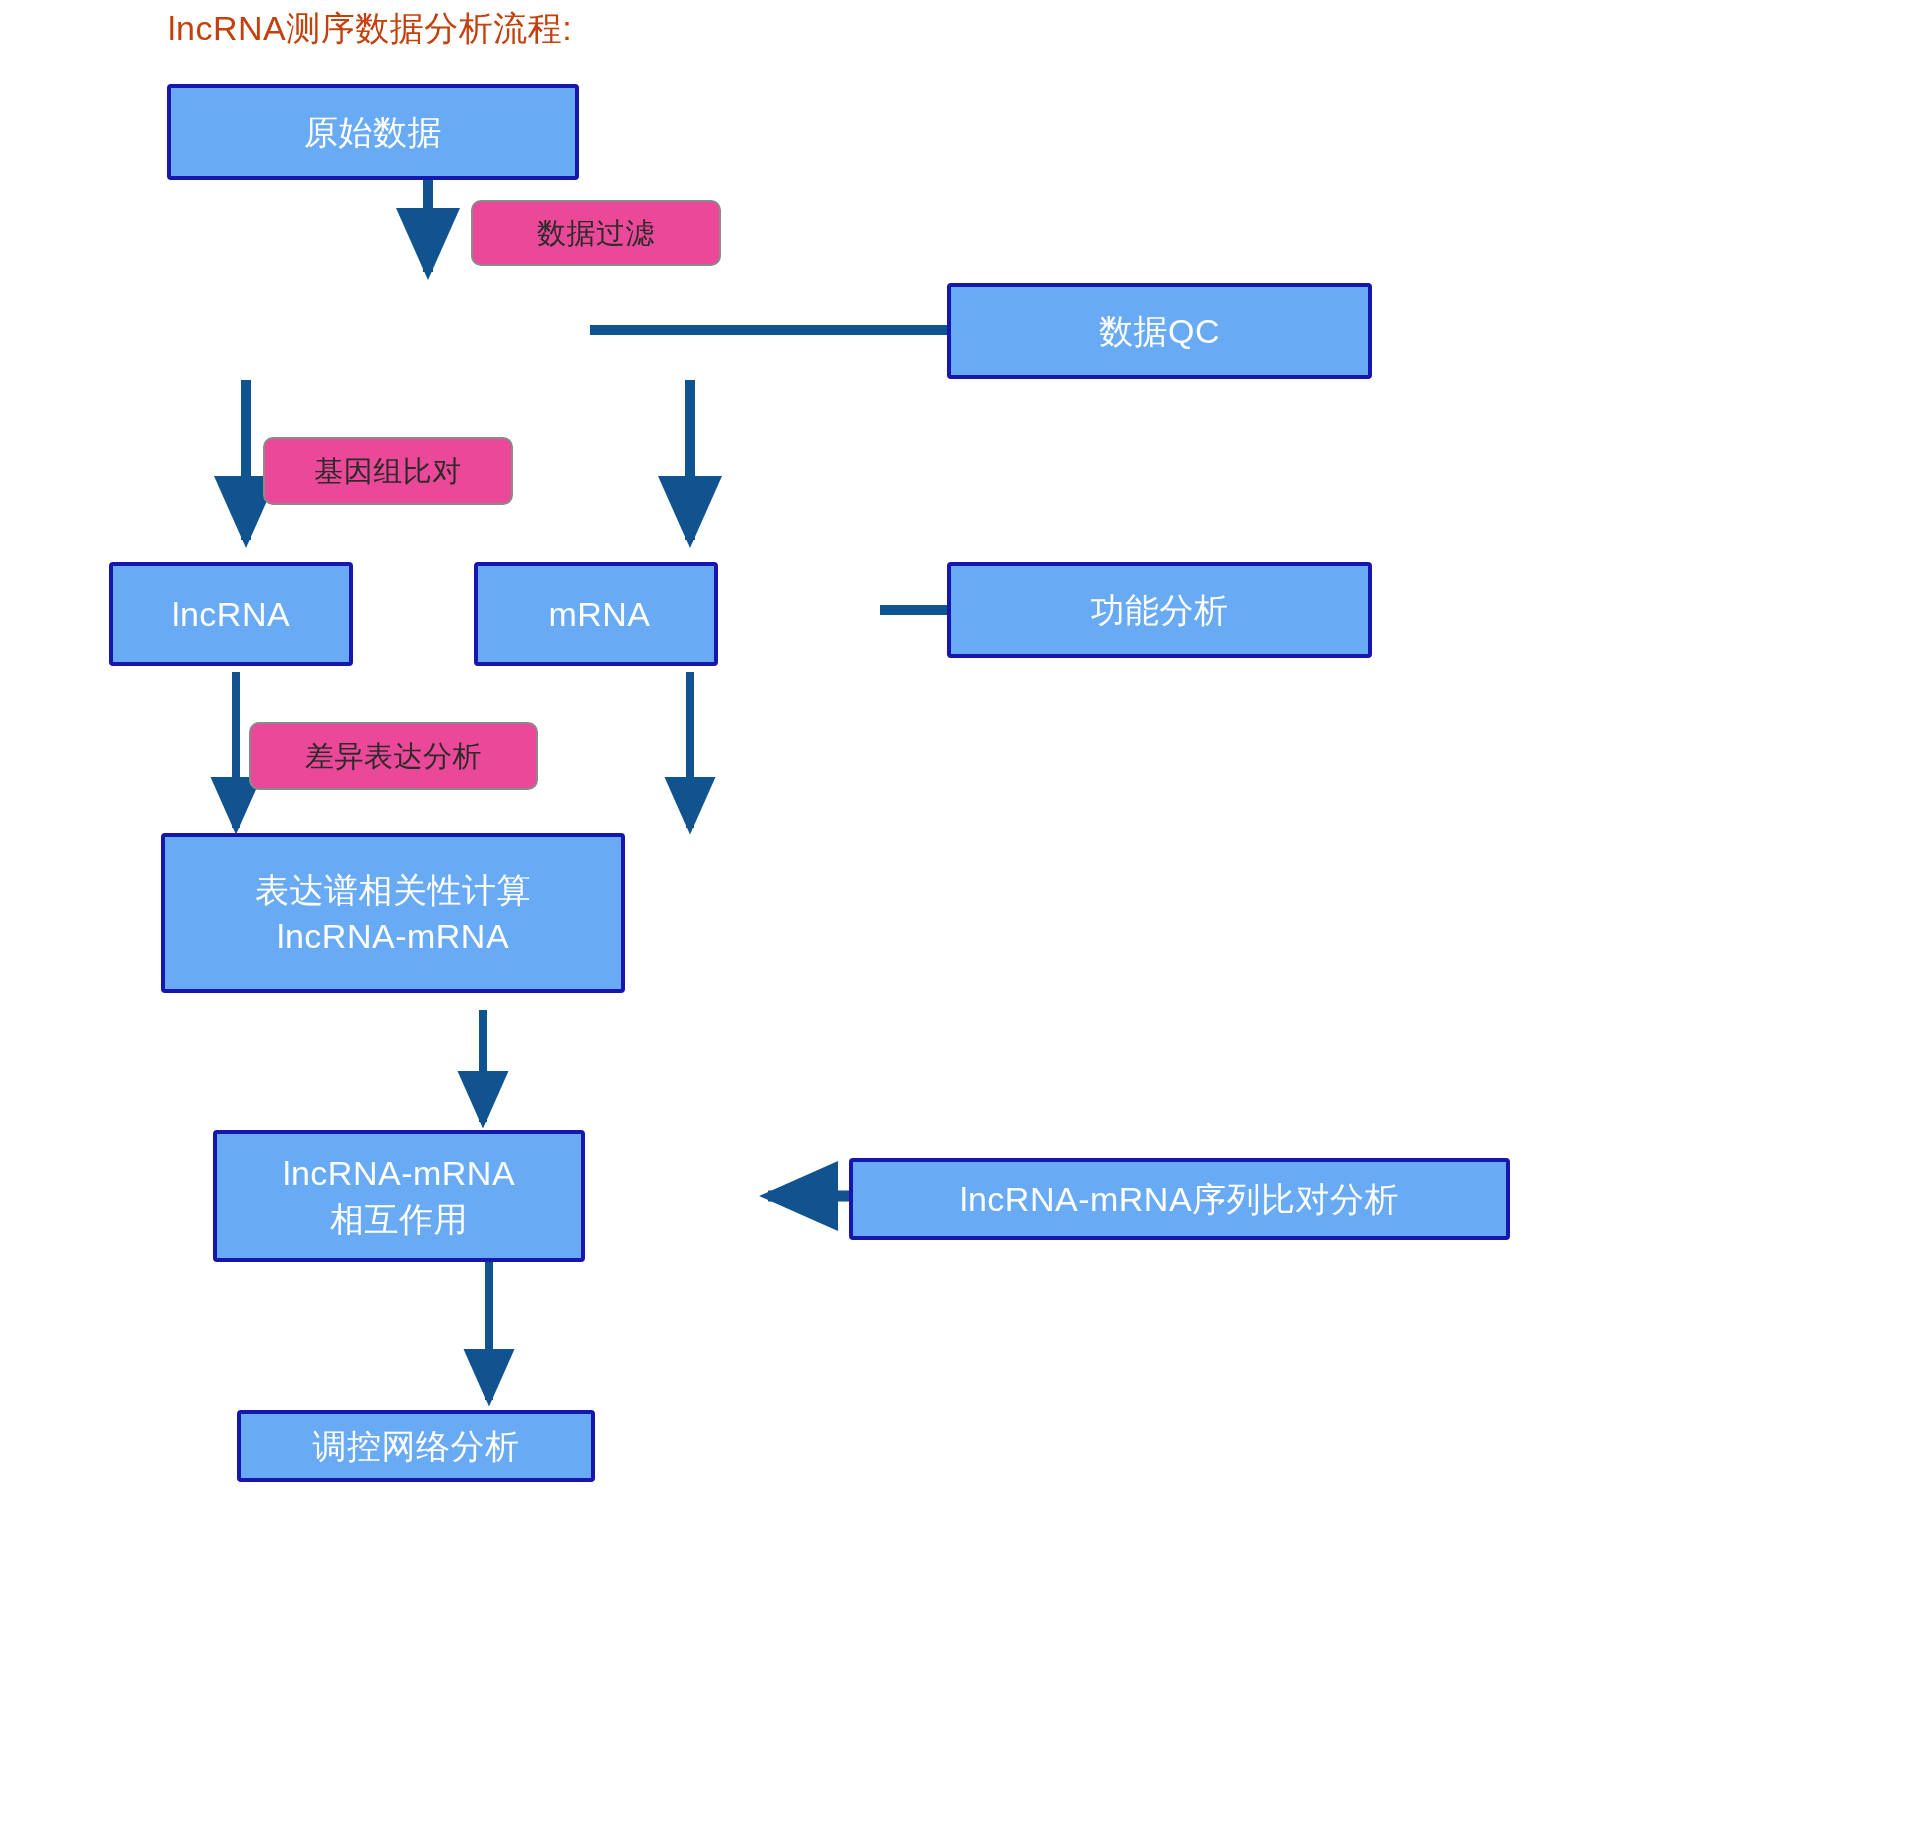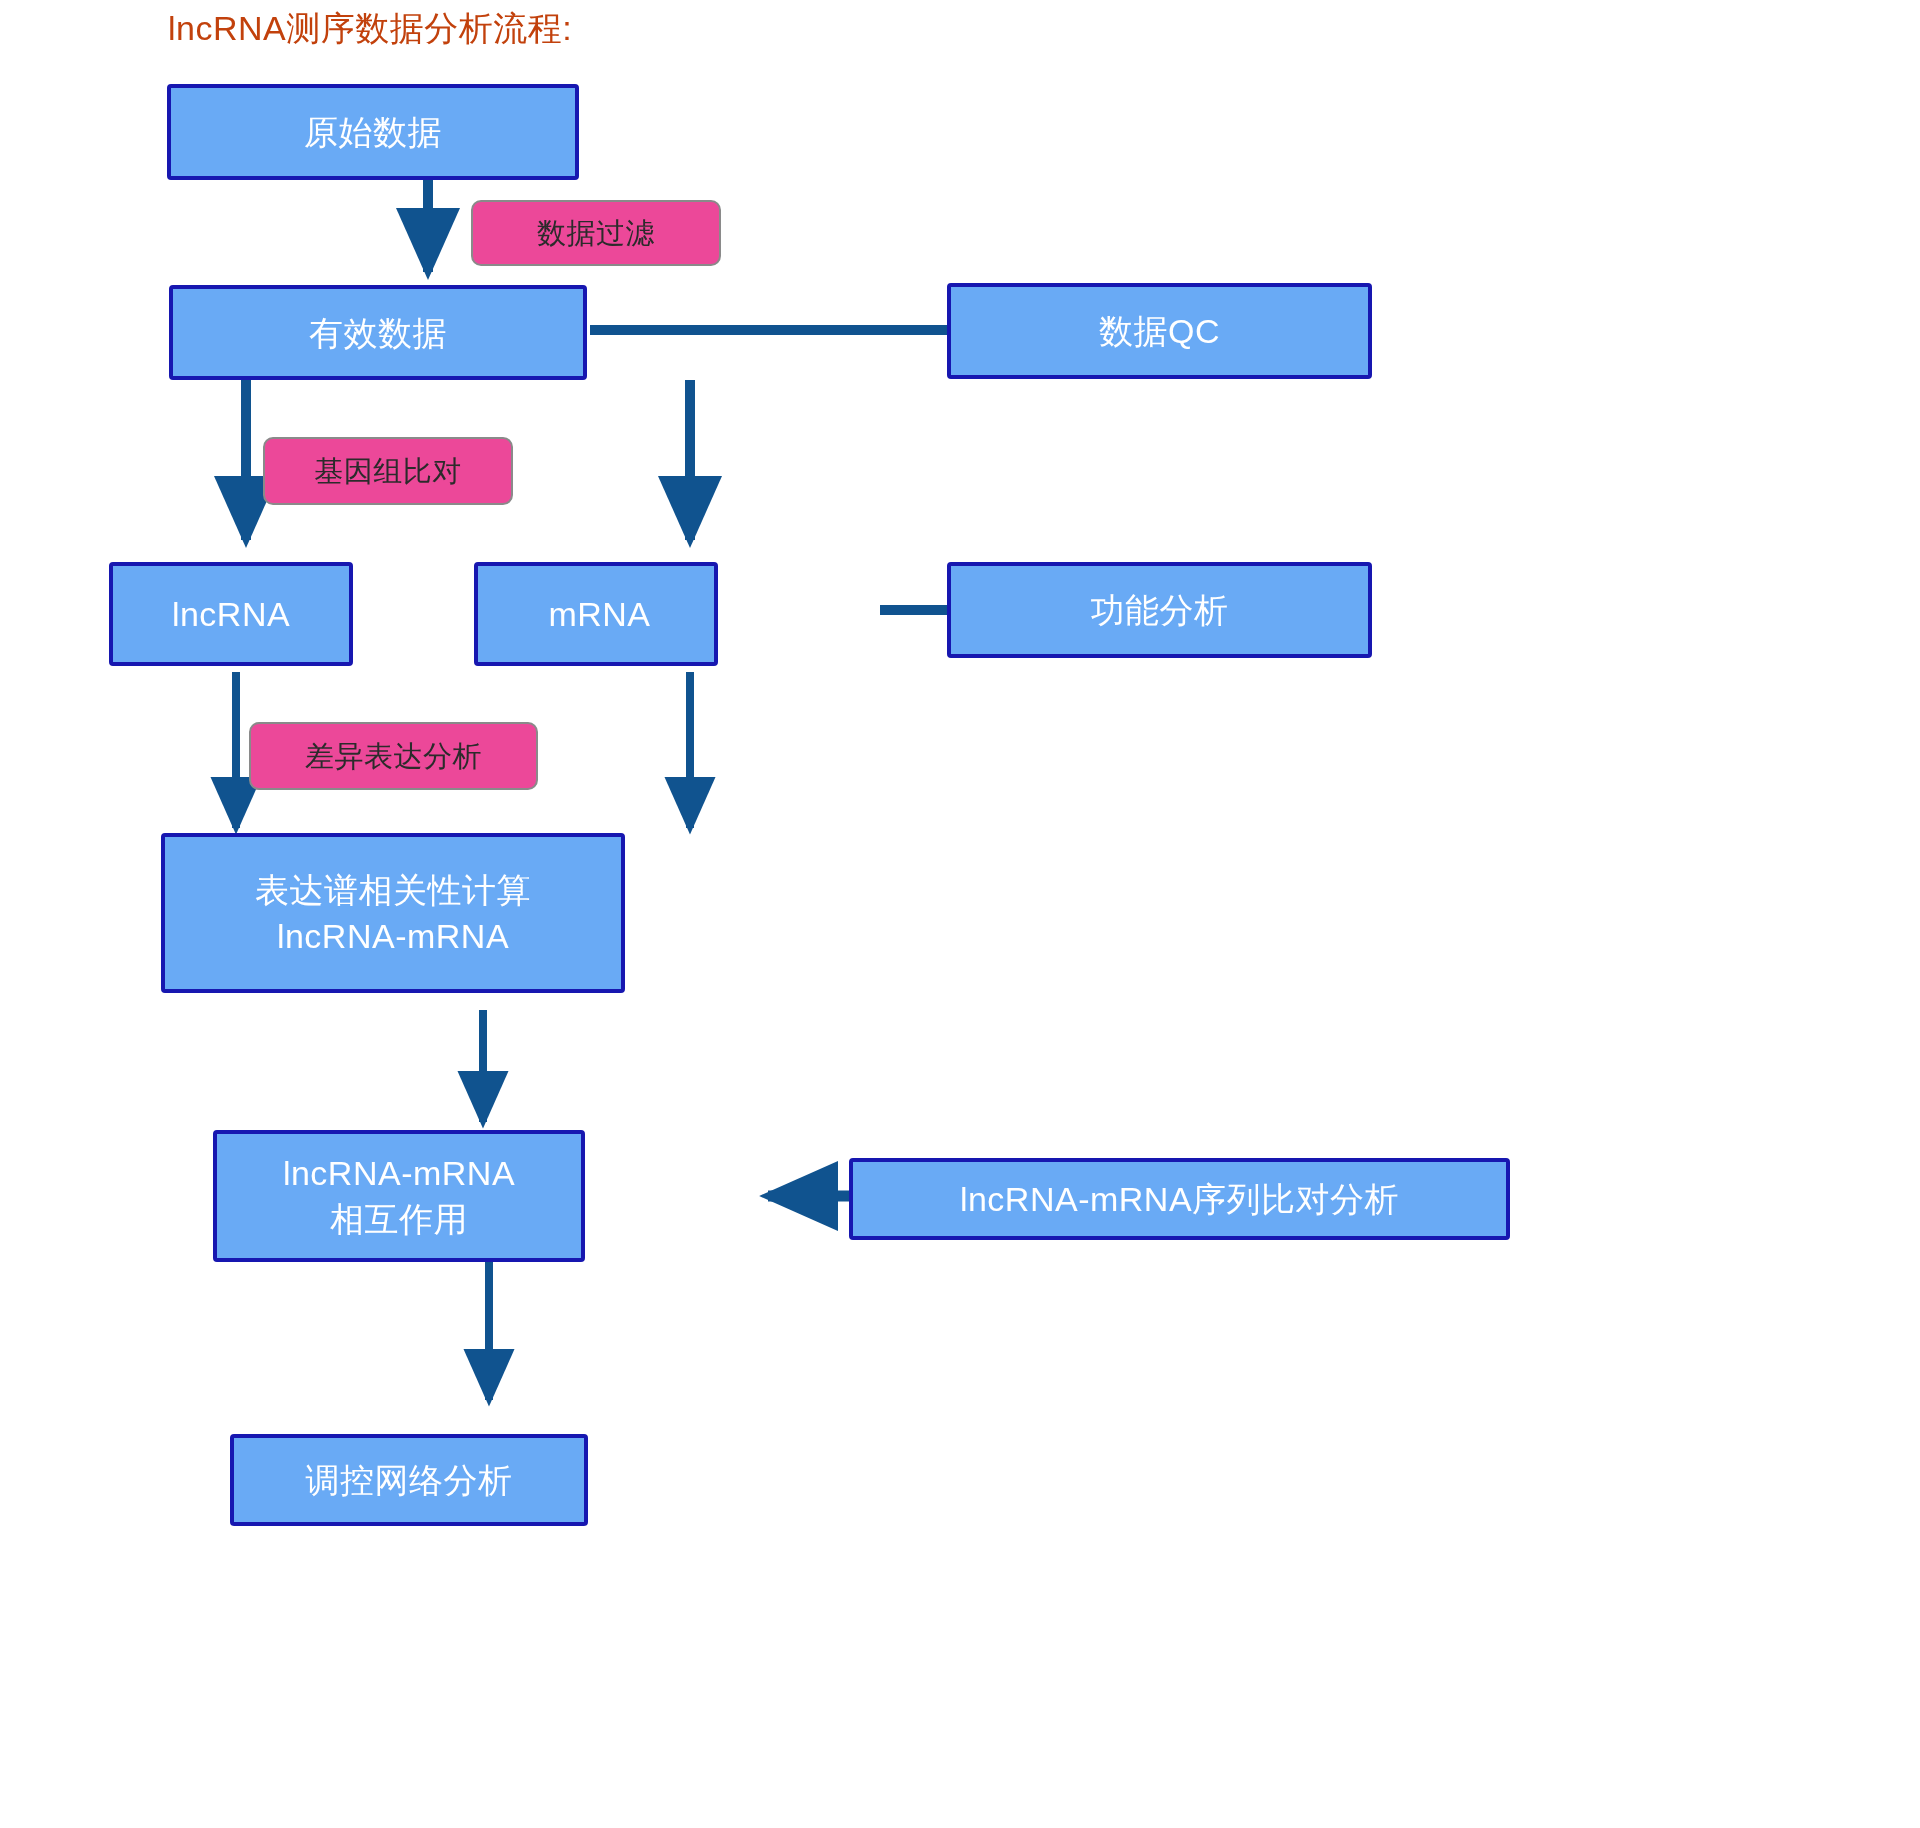--- a/index.html
+++ b/index.html
@@ -119,39 +119,38 @@
       <line x1="1040" y1="1196" x2="768" y2="1196" stroke="#10538f" stroke-width="11" marker-end="url(#arrowhead)"></line>
     </g>
 
     <g>
       <line x1="489" y1="1262" x2="489" y2="1400" stroke="#10538f" stroke-width="8" marker-end="url(#arrowhead)"></line>
     </g>
   </svg>
 
   <div class="node" style="left:167px; top:84px; width:412px; height:96px;">原始数据</div>
 
-  <div class="node" style="left:169px; top:285px; width:418px; height:95px;">有效数据</div>
 
   <div class="node" style="left:947px; top:283px; width:425px; height:96px;">数据QC</div>
 
   <div class="node" style="left:109px; top:562px; width:244px; height:104px;">lncRNA</div>
 
   <div class="node" style="left:474px; top:562px; width:244px; height:104px;padding-left:17px;">mRNA</div>
 
   <div class="node" style="left:947px; top:562px; width:425px; height:96px;">功能分析</div>
 
   <div class="node" style="left:161px; top:833px; width:464px; height:160px;">表达谱相关性计算
 lncRNA-mRNA</div>
 
   <div class="node" style="left:213px; top:1130px; width:372px; height:132px;">lncRNA-mRNA
 相互作用</div>
 
   <div class="node" style="left:849px; top:1158px; width:661px; height:82px;">lncRNA-mRNA序列比对分析</div>
 
-  <div class="node" style="left:230px; top:1410px; width:358px; height:92px;margin-top:24px;">调控网络分析</div>
+  <div class="node" style="left:237px; top:1410px; width:358px; height:72px;">调控网络分析</div>
 
   <div class="edge-label" style="left:471px; top:200px; width:250px; height:66px;">数据过滤</div>
 
   <div class="edge-label" style="left:263px; top:437px; width:250px; height:68px;">基因组比对</div>
 
   <div class="edge-label" style="left:249px; top:722px; width:289px; height:68px;">差异表达分析</div>
 
 </div>
 
 </body></html>

